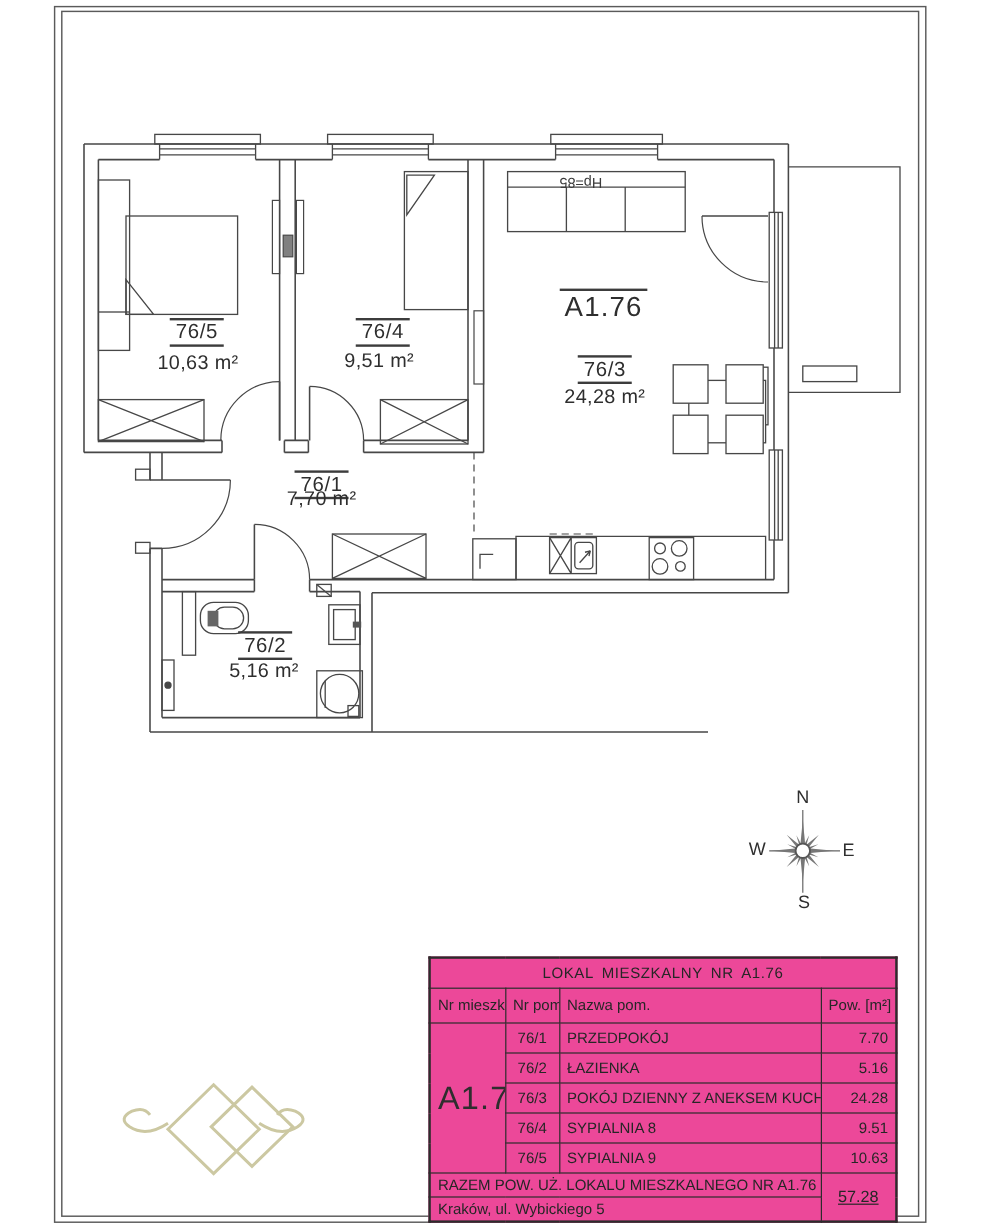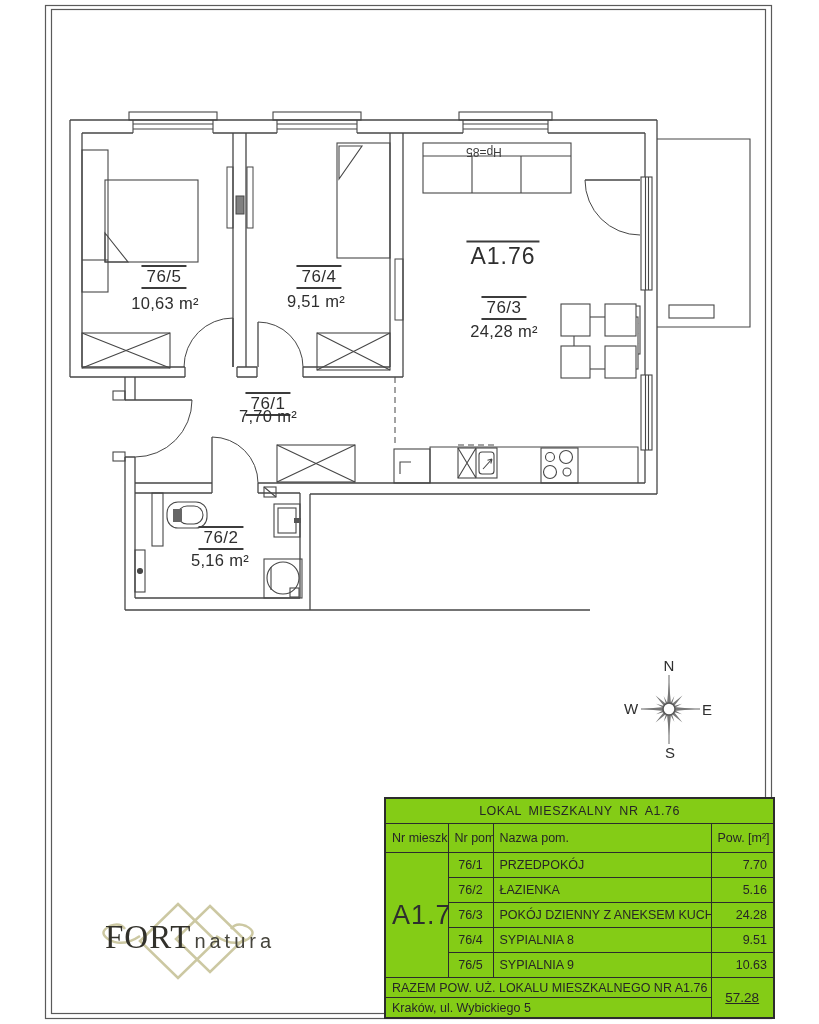--- a/index.html
+++ b/index.html
@@ -15,22 +15,22 @@
   .uarea{font-size:25px;border-top:2px solid #3c3c3c;border-bottom:2px solid #3c3c3c;
          padding:0 7px;letter-spacing:0.5px;}
   .hp{font-size:12px;transform:translate(-50%,-50%) rotate(180deg);color:#3c3c3c;}
   .disclaimer{position:absolute;left:113px;top:640px;width:380px;font-size:13.5px;
               line-height:17.5px;color:#3a3a3a;white-space:pre-line;}
   .compass-letter{font-size:15px;color:#2f2f2f;}
   .logo{position:absolute;left:105px;top:919px;display:flex;align-items:baseline;}
   .fort{font-family:"Liberation Serif",serif;font-size:33px;color:#32312b;letter-spacing:1px;}
   .natura{font-family:"Liberation Sans",sans-serif;font-size:20px;color:#45443c;
           letter-spacing:4px;margin-left:3px;}
-  table.areas{position:absolute;left:384px;top:797px;width:389px;border-collapse:collapse;
-              table-layout:fixed;font-size:12.5px;color:#262626;background:#84cc16;
+  table.areas{position:absolute;left:357px;top:797px;width:389px;border-collapse:collapse;
+              table-layout:fixed;font-size:12.5px;color:#262626;background:#ec4899;
               border:2px solid #2c2c2c;}
   table.areas td{border:1px solid #2c2c2c;padding:0 6px;overflow:hidden;white-space:nowrap;}
   .t-title td{height:24px;text-align:center;letter-spacing:0.5px;word-spacing:3px;}
   .t-head td{height:28px;}
   .t-row td{height:24px;}
   .t-foot td{height:19px;}
   td.c-unit{font-size:27px;text-align:center;color:#2e2e2e;letter-spacing:1px;}
   td.c-nr{text-align:center;}
   td.c-area{text-align:right;}
   td.c-pow{}
@@ -221,24 +221,20 @@
   <div class="lbl rarea" style="left:220px;top:560px">5,16 m²</div>
 
   <div class="lbl hp" style="left:484px;top:152px">Hp=85</div>
 
 
   <div class="lbl compass-letter" style="left:669px;top:665px">N</div>
   <div class="lbl compass-letter" style="left:670px;top:752px">S</div>
   <div class="lbl compass-letter" style="left:631px;top:708px">W</div>
   <div class="lbl compass-letter" style="left:707px;top:709px">E</div>
 
-  <div class="logo">
-    <span class="fort">FORT</span>
-      <span class="natura">natura</span>
-  </div>
 
   <table class="areas">
     <colgroup>
         <col style="width:63px">
         <col style="width:45px">
         <col style="width:218px">
         <col style="width:63px">
       </colgroup>
     <tbody>
         <tr class="t-title">

